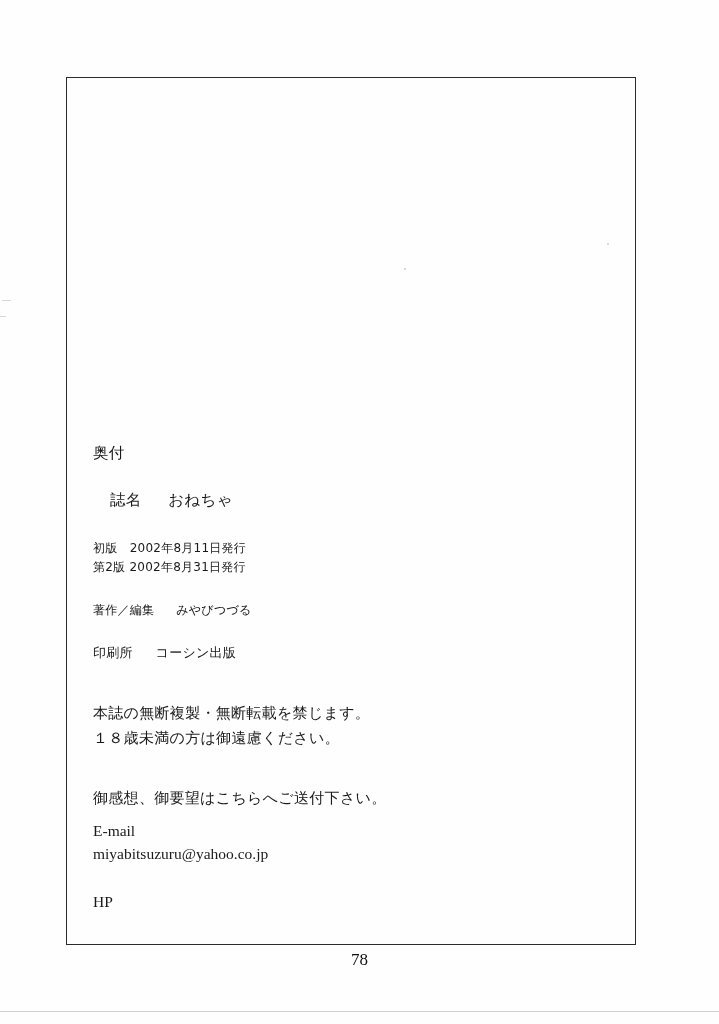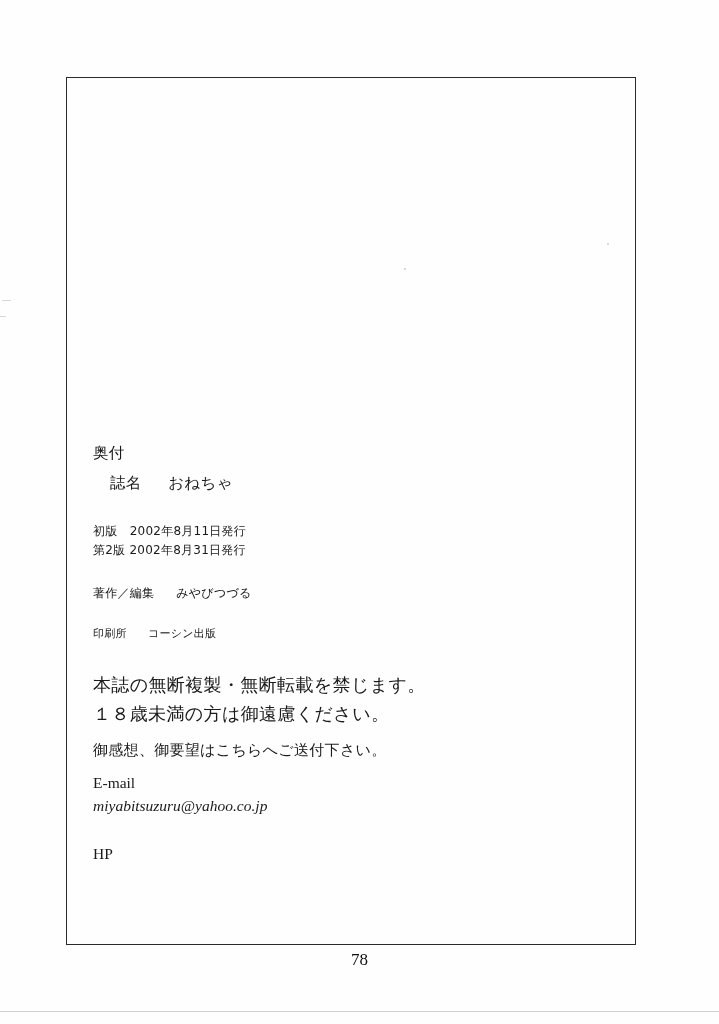--- a/index.html
+++ b/index.html
@@ -55,61 +55,61 @@
     letter-spacing: 0.02em;
   }
 
   .blk {
     margin: 0 0 0 0;
   }
 
   .l-heading {
     font-size: 15.5px;
     line-height: 1.35;
-    margin-bottom: 9px;
+    margin-bottom: 26px;
   }
   .l-title {
     font-size: 15.5px;
     line-height: 1.35;
     margin-bottom: 28px;
     padding-left: 17px;
   }
   .l-edition {
     font-size: 12px;
     line-height: 1.62;
     margin-bottom: 24px;
   }
   .l-author {
     font-size: 12px;
     line-height: 1.35;
     margin-bottom: 26px;
   }
   .l-printer {
-    font-size: 11px;
+    font-size: 13px;
     line-height: 1.35;
-    margin-bottom: 28px;
+    margin-bottom: 40px;
   }
   .l-notice {
-    font-size: 18px;
+    font-size: 15px;
     line-height: 1.62;
-    margin-bottom: 12px;
+    margin-bottom: 38px;
   }
   .l-feedback {
     font-size: 15px;
     line-height: 1.4;
     margin-bottom: 11px;
   }
   .l-contact {
     font-family: "Liberation Serif", serif;
     font-size: 15.5px;
     line-height: 1.45;
     margin-bottom: 26px;
   }
   .l-contact .lbl { display: block; }
-  .l-contact .val { display: block; font-style: italic; }
+  .l-contact .val { display: block; }
 
   
   #page-number {
     position: absolute;
     left: 0;
     top: 950px;
     width: 719px;
     text-align: center;
     font-family: "Liberation Serif", serif;
     font-size: 17px;

